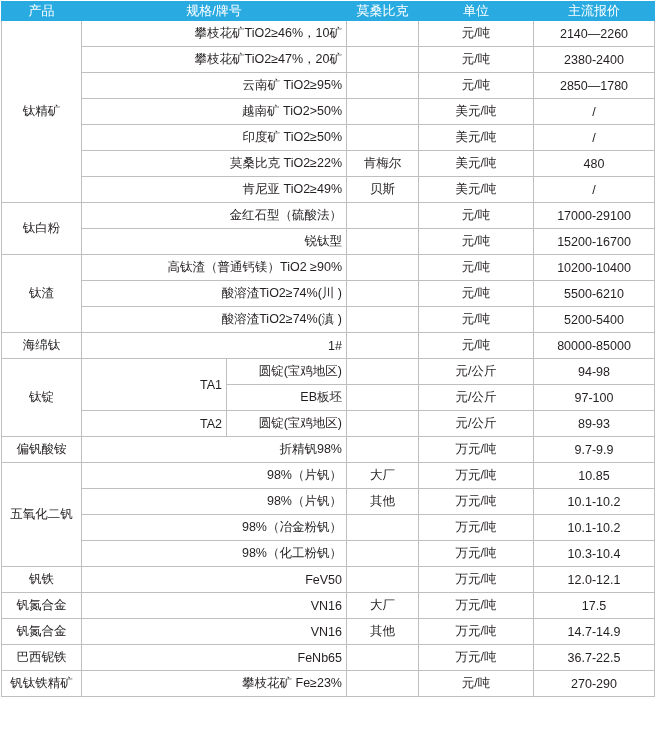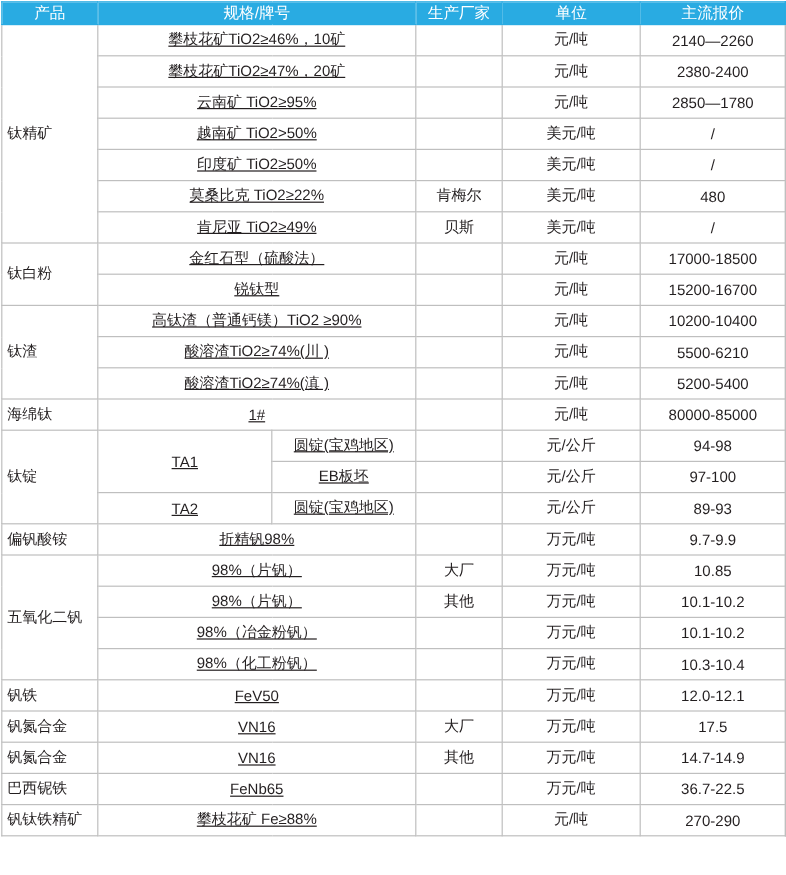--- a/index.html
+++ b/index.html
@@ -31,40 +31,40 @@
   }
   #price-table thead th {
     background: #29abe2;
     color: #ffffff;
     text-align: center;
     font-size: 13px;
     height: 16px;
     border-color: #29abe2;
   }
   .c-center { text-align: center; }
-  .c-left { text-align: center; text-decoration: underline; }
-  .grp { font-size: 13px; }
+  .c-left { text-align: right; }
+  .grp { text-align: center; font-size: 13px; }
 </style>
 </head>
 <body>
 
 <table id="price-table">
   <colgroup>
     <col style="width:80px">
     <col style="width:145px">
     <col style="width:120px">
     <col style="width:72px">
     <col style="width:115px">
     <col style="width:121px">
   </colgroup>
   <thead>
     <tr>
       <th>产品</th>
       <th colspan="2">规格/牌号</th>
-      <th>生产厂家</th>
+      <th>莫桑比克</th>
       <th>单位</th>
       <th>主流报价</th>
       <th>备注</th>
     </tr>
   </thead>
   <tbody id="table-body">
       <tr>
         <td class="grp" rowspan="7">钛精矿</td>
         <td class="c-left" colspan="2">攀枝花矿TiO2≥46%，10矿</td>
         <td class="c-center"></td>
@@ -112,21 +112,21 @@
         <td class="c-center">贝斯</td>
         <td class="c-center">美元/吨</td>
         <td class="c-center">/</td>
         <td class="c-center">不含税港口交货</td>
       </tr>
       <tr>
         <td class="grp" rowspan="2">钛白粉</td>
         <td class="c-left" colspan="2">金红石型（硫酸法）</td>
         <td class="c-center"></td>
         <td class="c-center">元/吨</td>
-        <td class="c-center">17000-18500</td>
+        <td class="c-center">17000-29100</td>
         <td class="c-center">主流报价含税承兑</td>
       </tr>
       <tr>
         <td class="c-left" colspan="2">锐钛型</td>
         <td class="c-center"></td>
         <td class="c-center">元/吨</td>
         <td class="c-center">15200-16700</td>
         <td class="c-center">主流报价含税承兑</td>
       </tr>
       <tr>
@@ -247,20 +247,20 @@
       <tr>
         <td class="grp">巴西铌铁</td>
         <td class="c-left" colspan="2">FeNb65</td>
         <td class="c-center"></td>
         <td class="c-center">万元/吨</td>
         <td class="c-center">36.7-22.5</td>
         <td class="c-center">出厂含税现金价</td>
       </tr>
       <tr>
         <td class="grp">钒钛铁精矿</td>
-        <td class="c-left" colspan="2">攀枝花矿 Fe≥88%</td>
+        <td class="c-left" colspan="2">攀枝花矿 Fe≥23%</td>
         <td class="c-center"></td>
         <td class="c-center">元/吨</td>
         <td class="c-center">270-290</td>
         <td class="c-center">出厂 不含税现金价</td>
       </tr>
     </tbody>
 </table>
 
 </body></html>

